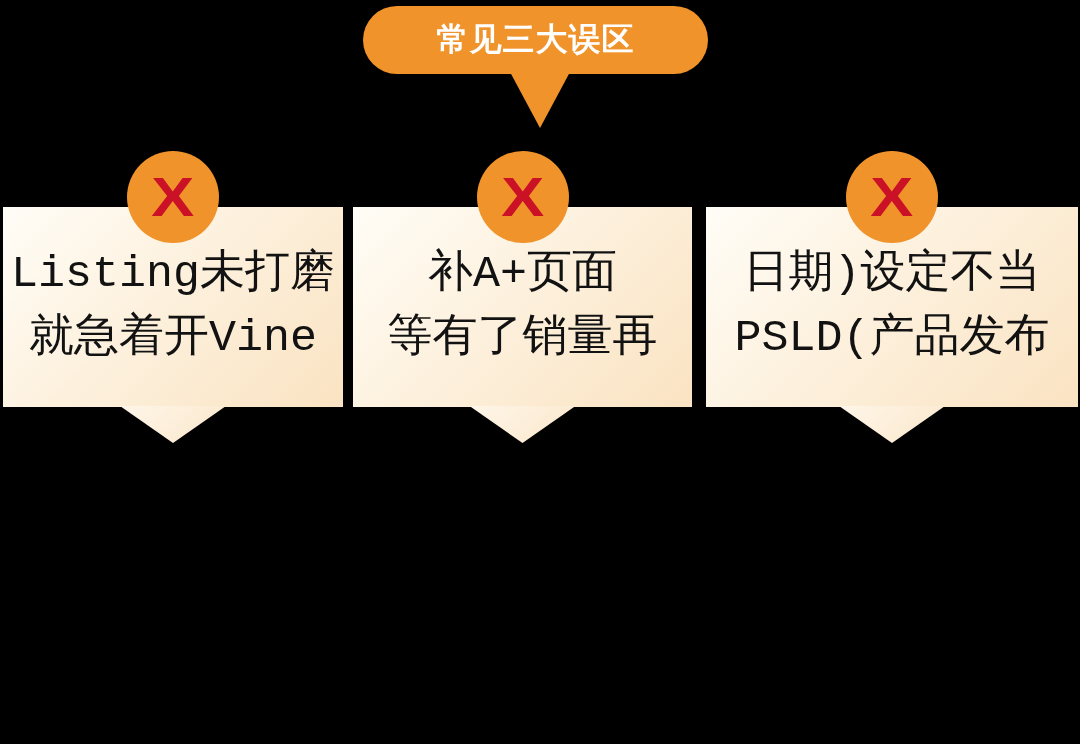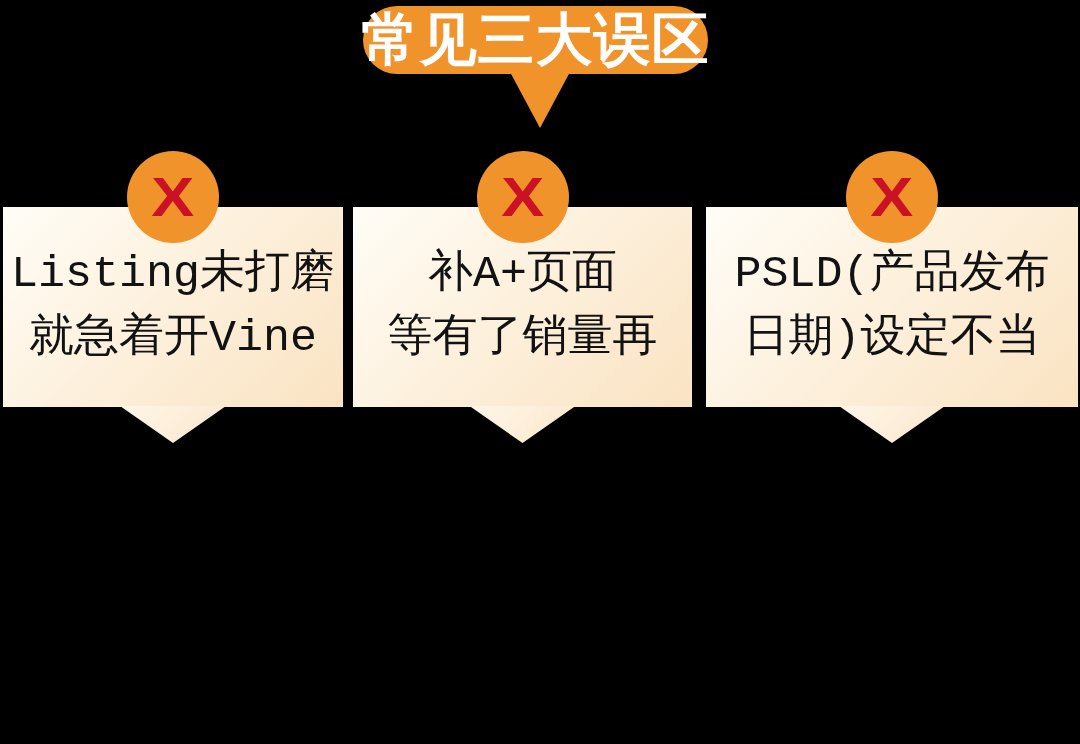--- a/index.html
+++ b/index.html
@@ -24,21 +24,21 @@
     width: 345px;
     height: 68px;
     background: #F0932B;
     border-radius: 34px;
     display: flex;
     align-items: center;
     justify-content: center;
   }
   .banner-pill span {
     color: #FFFFFF;
-    font-size: 57px;
+    font-size: 32px;
     font-weight: 700;
     letter-spacing: 1px;
     white-space: nowrap;
     text-align: right;
   }
   .banner-pointer {
     position: absolute;
     left: 510px;
     top: 72px;
     width: 0;
@@ -130,18 +130,18 @@
     </div>
     <div class="card-text">补A+页面</div>
     <div class="card-text">等有了销量再</div>
     <div class="card-tail"></div>
   </div>
 
   <div class="card card-3">
     <div class="x-badge">
       <span>X</span>
     </div>
+    <div class="card-text">日期)设定不当</div>
     <div class="card-text">PSLD(产品发布</div>
-    <div class="card-text">日期)设定不当</div>
     <div class="card-tail"></div>
   </div>
 
 </div>
 
 </body></html>

